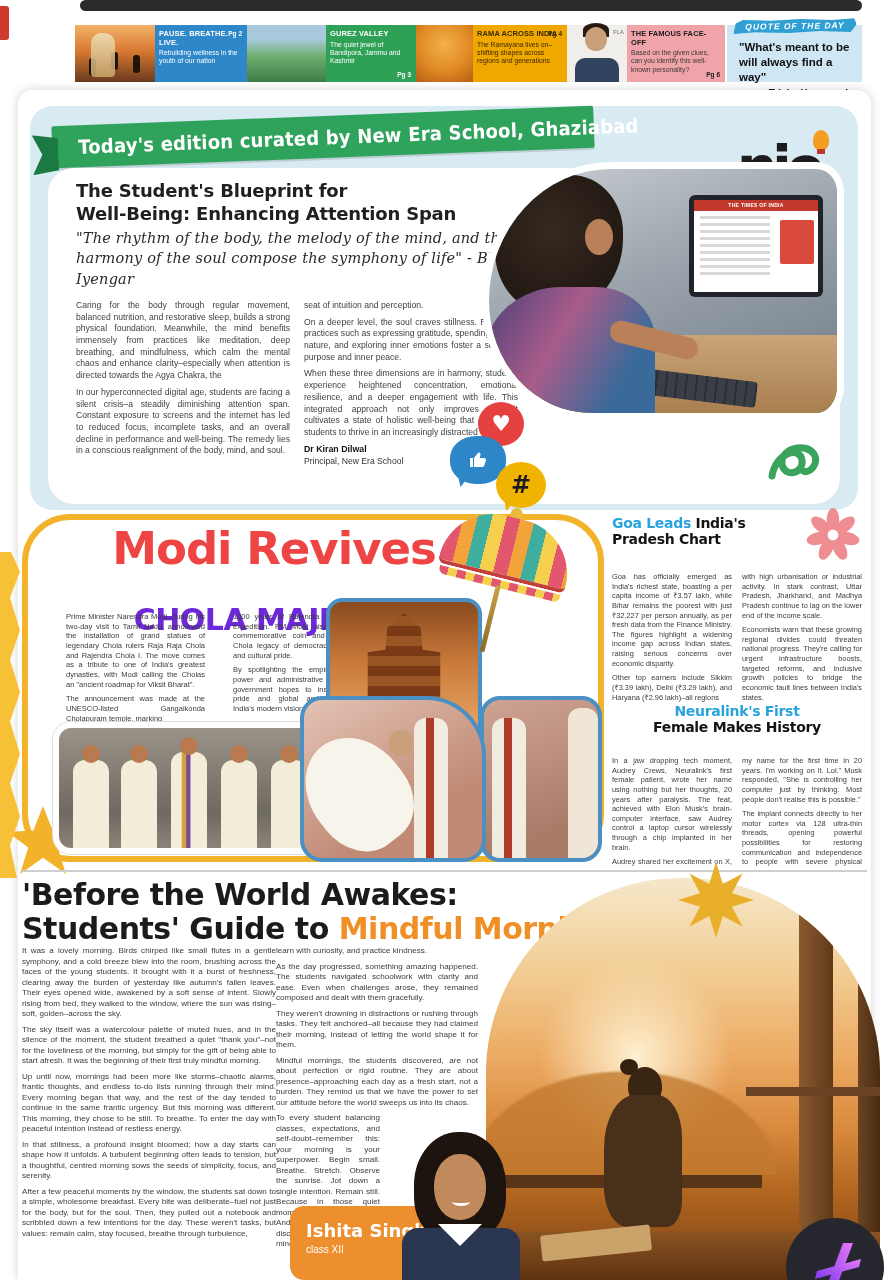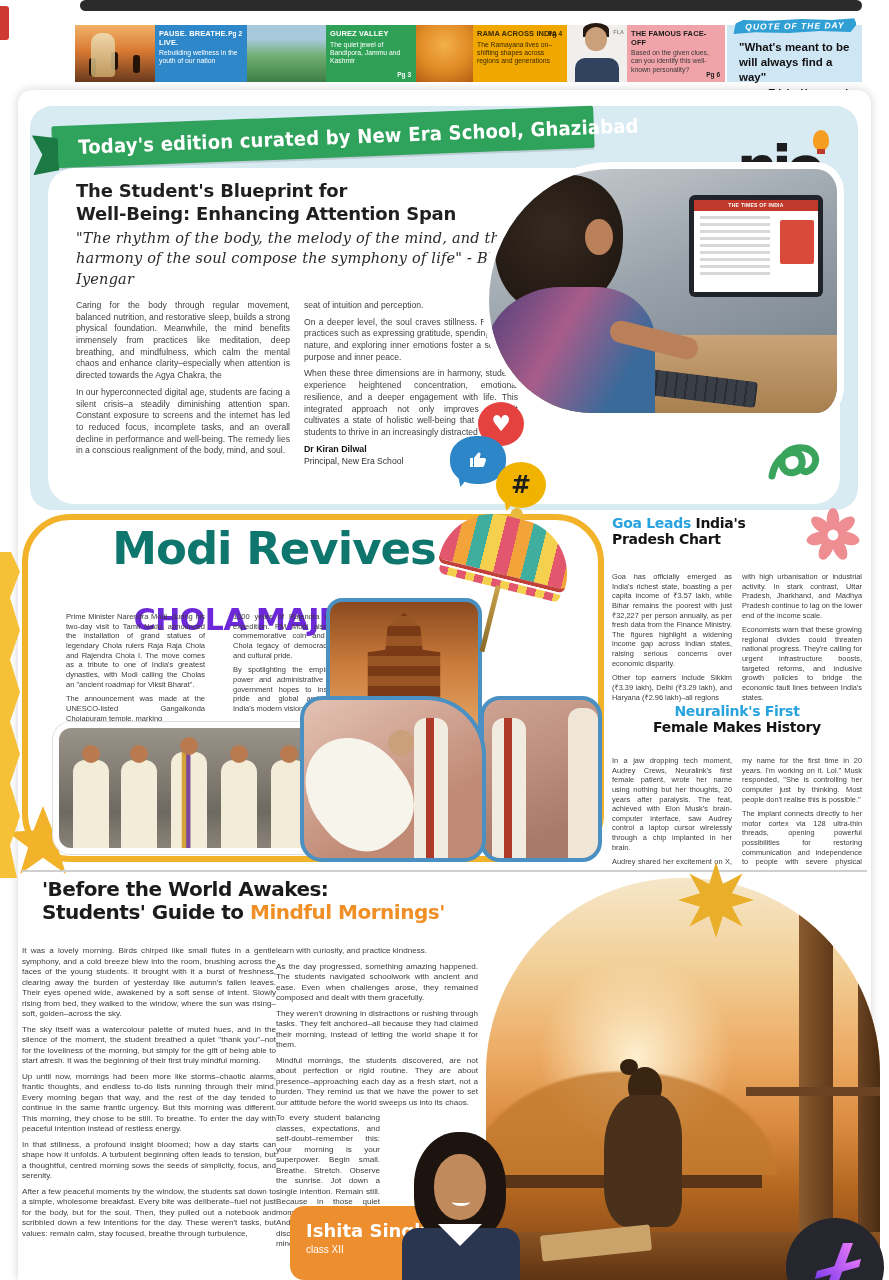--- a/index.html
+++ b/index.html
@@ -101,21 +101,21 @@
   .bub-thumb { left:420px; top:330px; width:56px; height:48px; background:#2d86c8; border-radius:46%; }
   .bub-hash { left:466px; top:356px; width:50px; height:46px; background:#f0b400; }
   .bub-hash span { color:#1c1c1c; font-size:24px; font-weight:900; font-family:"DejaVu Sans",sans-serif; }
   .spiral { left:736px; top:326px; width:72px; height:56px; z-index:4; }
 
   
   .chola-panel { left:4px; top:424px; width:582px; height:348px; border:6px solid #f2b32b; border-radius:48px; background:#fff; }
   .chola-star { position:absolute; left:-22px; bottom:-24px; width:74px; height:74px; background:#f2b32b;
                 clip-path:polygon(50% 0%,63% 33%,98% 35%,70% 56%,81% 92%,50% 70%,19% 92%,30% 56%,2% 35%,37% 33%); }
   .chola-title { left:36px; top:6px; width:420px; text-align:center; font-family:"DejaVu Sans",sans-serif; }
-  .chola-t1 { font-size:45px; font-weight:900; color:#0f766e; letter-spacing:-1px; line-height:1.02; }
+  .chola-t1 { font-size:45px; font-weight:900; color:#ef4444; letter-spacing:-1px; line-height:1.02; }
   .chola-t2 { font-size:30px; font-weight:900; color:#6d28d9; letter-spacing:-.5px; line-height:1.05;margin-top:32px; }
   .chola-cols { left:38px; top:92px; width:306px; height:144px; display:flex; gap:28px; overflow:hidden; }
   .chola-cols .col { width:147px; font-size:7.5px; line-height:1.29; color:#3b3b3b; }
 
   .umbrella { left:402px; top:-14px; width:140px; height:150px; transform:rotate(14deg); z-index:5; }
   .umb-finial { position:absolute; left:64px; top:0; width:12px; height:12px; background:#e8b93a; border-radius:50%; }
   .umb-dome { position:absolute; left:5px; top:10px; width:130px; height:62px; border-radius:65px 65px 8px 8px;
               background:repeating-linear-gradient(90deg,#e2566e 0 14px,#f2a43a 14px 28px,#3fae9e 28px 42px,#f5d04e 42px 56px);
               border-bottom:4px solid #c2403a; }
   .umb-frill { position:absolute; left:8px; top:74px; width:124px; height:8px; border-radius:0 0 6px 6px;
@@ -150,22 +150,22 @@
   .goa-title { left:594px; top:426px; width:240px; }
   .goa-flower { left:788px; top:418px; width:54px; height:54px; }
   .goa-cols { left:594px; top:482px; width:250px; height:146px; display:flex; gap:10px; overflow:hidden; }
   .goa-cols .col, .neu-cols .col { width:120px; font-size:7.4px; line-height:1.3; color:#3b3b3b; }
   .neu-title { left:594px; top:614px; width:250px;text-align:center; }
   .neu-cols { left:594px; top:666px; width:250px; height:112px; display:flex; gap:10px; overflow:hidden; }
 
   .divider { left:4px; top:780px; width:845px; height:2px; background:#cfcfcf; }
 
   
-  .mind-title { left:4px; top:788px; font-family:"DejaVu Sans",sans-serif; font-size:20px; font-weight:900;
-                color:#1b1b1b; line-height:1.13; letter-spacing:-.5px;margin-left:20px; }
+  .mind-title { left:4px; top:788px; font-family:"DejaVu Sans",sans-serif; font-size:30px; font-weight:900;
+                color:#1b1b1b; line-height:1.13; letter-spacing:-.5px; }
   .orange-txt { color:#f08f25; }
   .mind-cols { left:4px; top:856px; width:468px; height:330px; display:flex; gap:0; }
   .mind-col1 { width:254px; font-size:8.1px; line-height:1.3; color:#3b3b3b; }
   .mind-col2 { width:202px; font-size:8.1px; line-height:1.3; color:#3b3b3b; }
   .photo-spacer { float:right; width:92px; height:150px; margin-left:6px; }
 
   .sunrise-photo { left:468px; top:788px; width:394px; height:402px; border-radius:195px 195px 0 0; overflow:hidden;
         background:linear-gradient(180deg,#f6e7c9 0%,#f2cf97 22%,#eca961 45%,#d98a3f 62%,#b2661f 78%,#7a3f17 100%); z-index:1; }
   .sun-glow { position:absolute; left:8%; top:22%; width:60%; height:45%;
               background:radial-gradient(circle, rgba(255,244,214,.95) 0%, rgba(255,244,214,0) 65%); }
@@ -433,21 +433,21 @@
     <div class="abs mind-cols">
       <div class="mind-col1 col-text">
         <p>It was a lovely morning. Birds chirped like small flutes in a gentle symphony, and a cold breeze blew into the room, brushing across the faces of the young students. It brought with it a burst of freshness, clearing away the burden of yesterday like autumn's fallen leaves. Their eyes opened wide, awakened by a soft sense of intent. Slowly rising from bed, they walked to the window, where the sun was rising–soft, golden–across the sky.</p>
         <p>The sky itself was a watercolour palette of muted hues, and in the silence of the moment, the student breathed a quiet "thank you"–not for the loveliness of the morning, but simply for the gift of being able to start afresh. It was the beginning of their first truly mindful morning.</p>
         <p>Up until now, mornings had been more like storms–chaotic alarms, frantic thoughts, and endless to-do lists running through their mind. Every morning began that way, and the rest of the day tended to continue in the same frantic urgency. But this morning was different. This morning, they chose to be still. To breathe. To enter the day with peaceful intention instead of restless energy.</p>
         <p>In that stillness, a profound insight bloomed; how a day starts can shape how it unfolds. A turbulent beginning often leads to tension, but a thoughtful, centred morning sows the seeds of simplicity, focus, and serenity.</p>
         <p>After a few peaceful moments by the window, the students sat down to a simple, wholesome breakfast. Every bite was deliberate–fuel not just for the body, but for the soul. Then, they pulled out a notebook and scribbled down a few intentions for the day. These weren't tasks, but values: remain calm, stay focused, breathe through turbulence,</p>
       </div>
       <div class="mind-col2 col-text">
         <p>learn with curiosity, and practice kindness.</p>
-        <p>As the day progressed, something amazing happened. The students navigated schoolwork with ancient and ease. Even when challenges arose, they remained composed and dealt with them gracefully.</p>
+        <p>As the day progressed, something amazing happened. The students navigated schoolwork with clarity and ease. Even when challenges arose, they remained composed and dealt with them gracefully.</p>
         <p>They weren't drowning in distractions or rushing through tasks. They felt anchored–all because they had claimed their morning, instead of letting the world shape it for them.</p>
         <p>Mindful mornings, the students discovered, are not about perfection or rigid routine. They are about presence–approaching each day as a fresh start, not a burden. They remind us that we have the power to set our attitude before the world sweeps us into its chaos.</p>
         <div class="photo-spacer"></div>
         <p>To every student balancing classes, expectations, and self-doubt–remember this: your morning is your superpower. Begin small. Breathe. Stretch. Observe the sunrise. Jot down a single intention. Remain still. Because in those quiet moments, we are strong. And from that strength, we discover the magic of mindful mornings.</p>
       </div>
     </div>
 
     <div class="abs sunrise-photo">
       <div class="sun-glow"></div>
       <div class="hills"></div>

